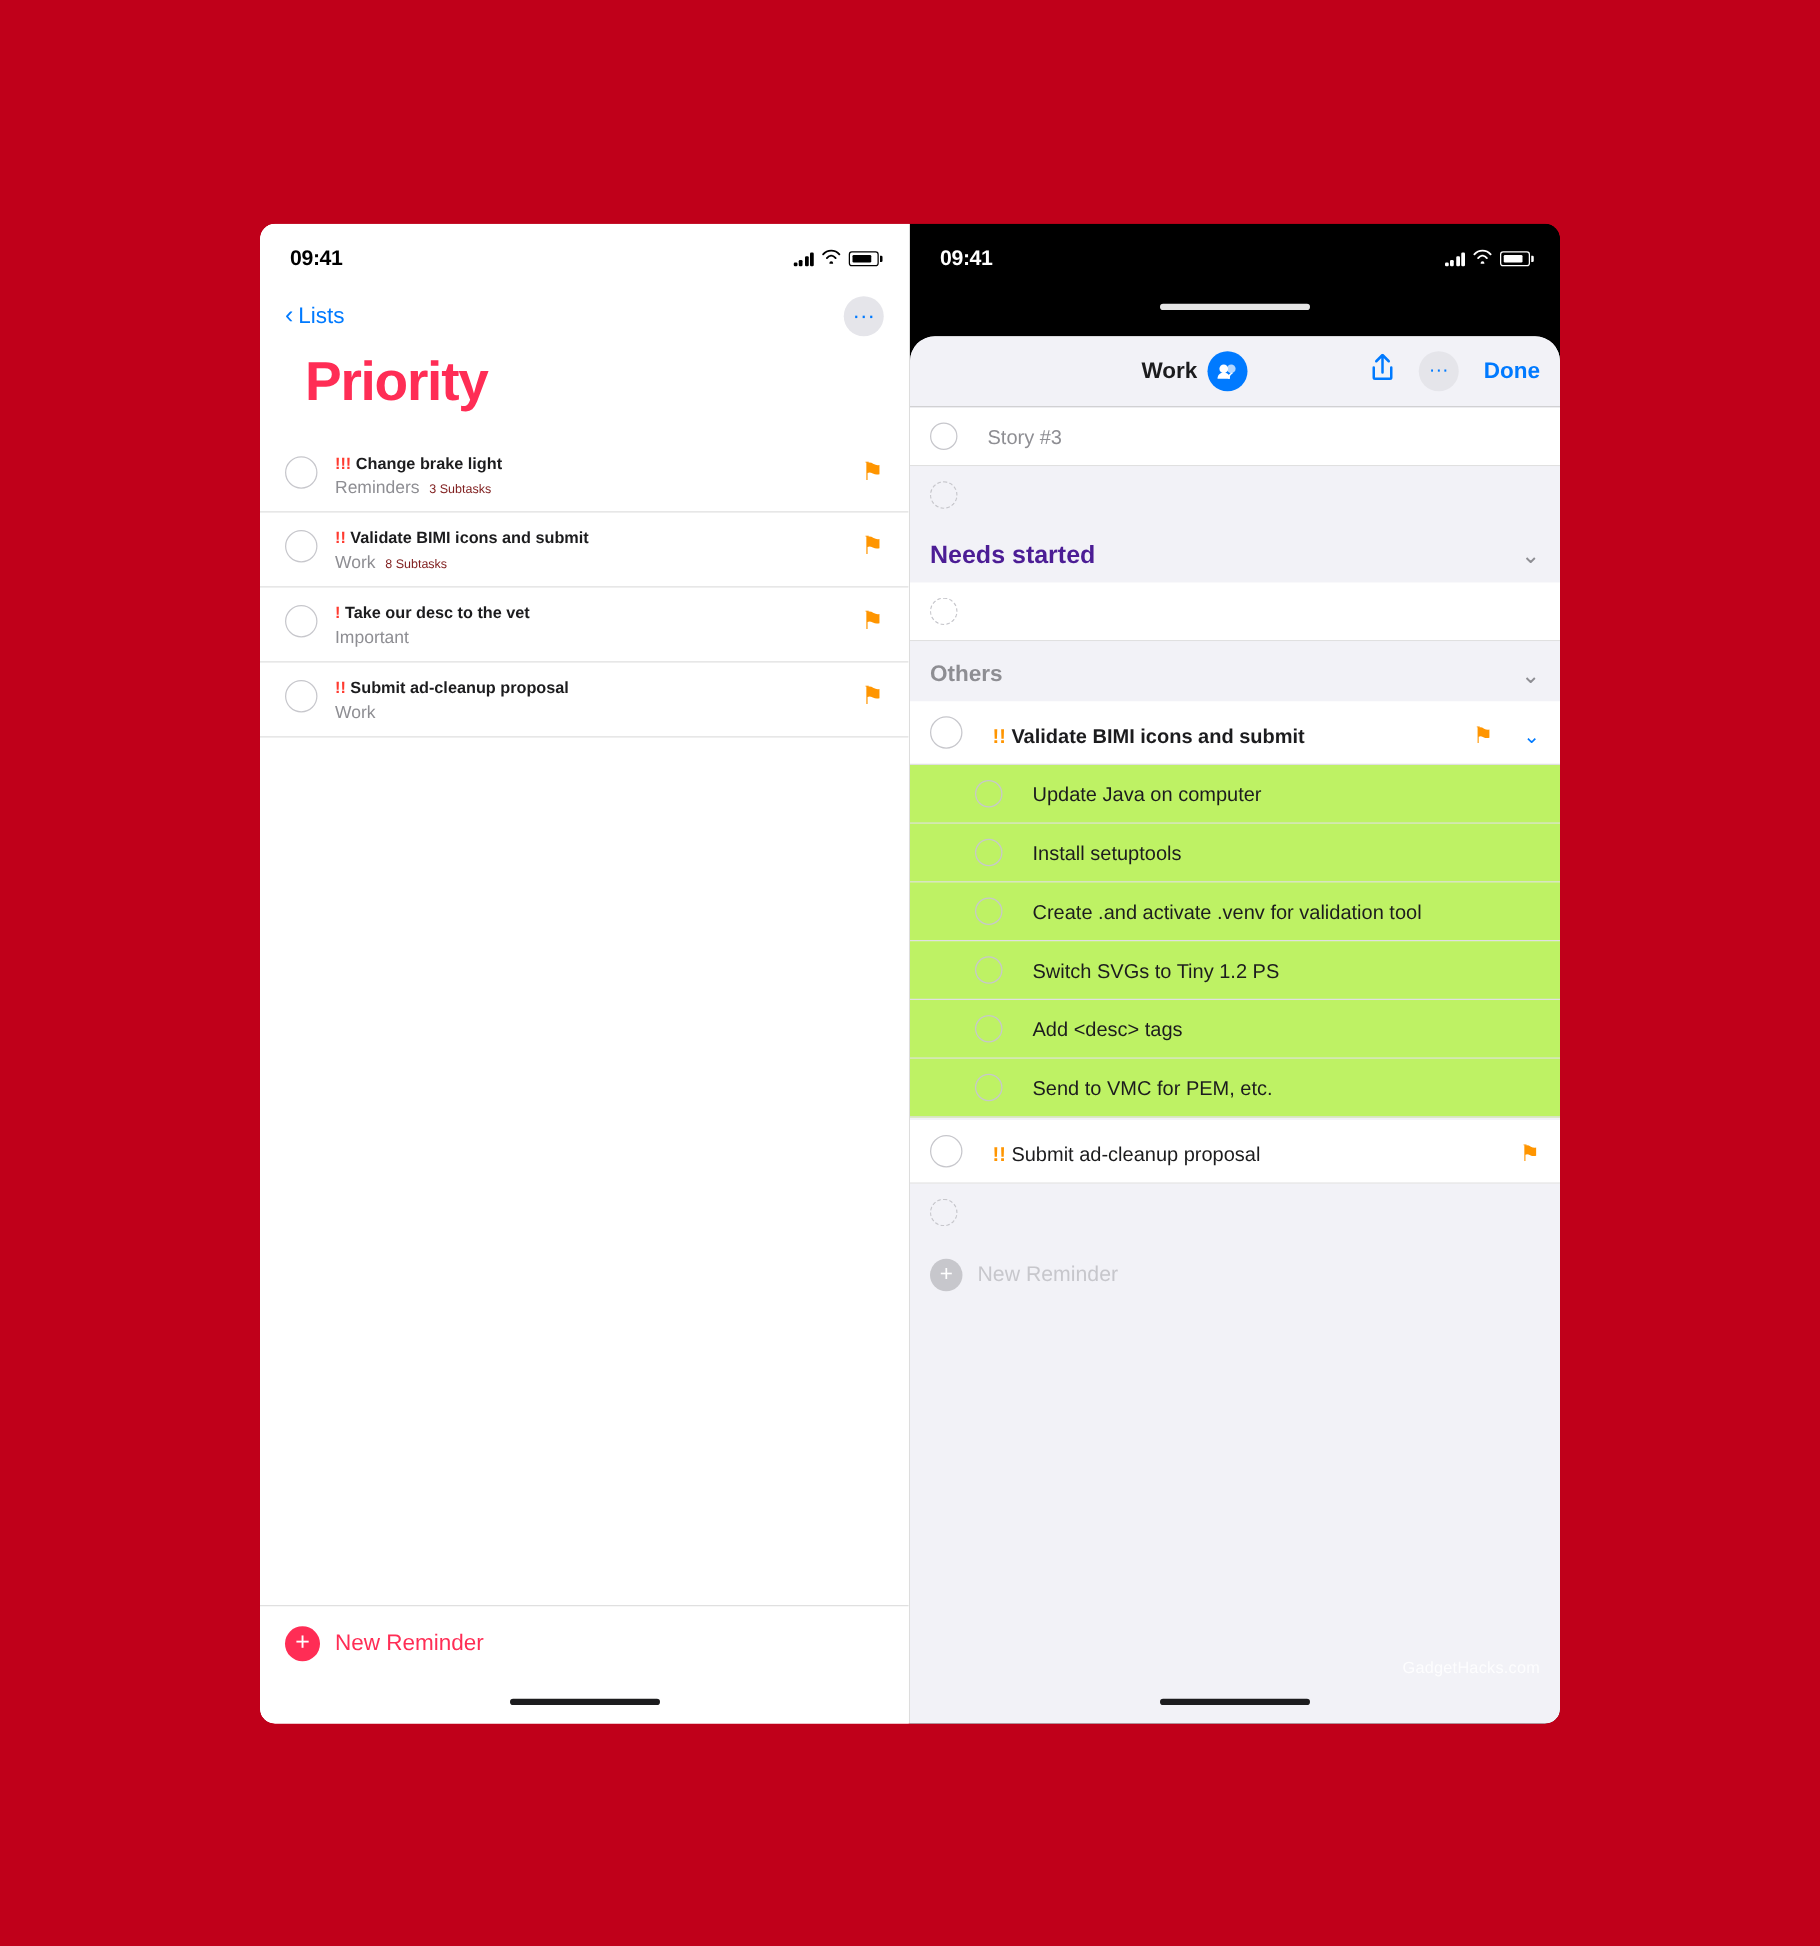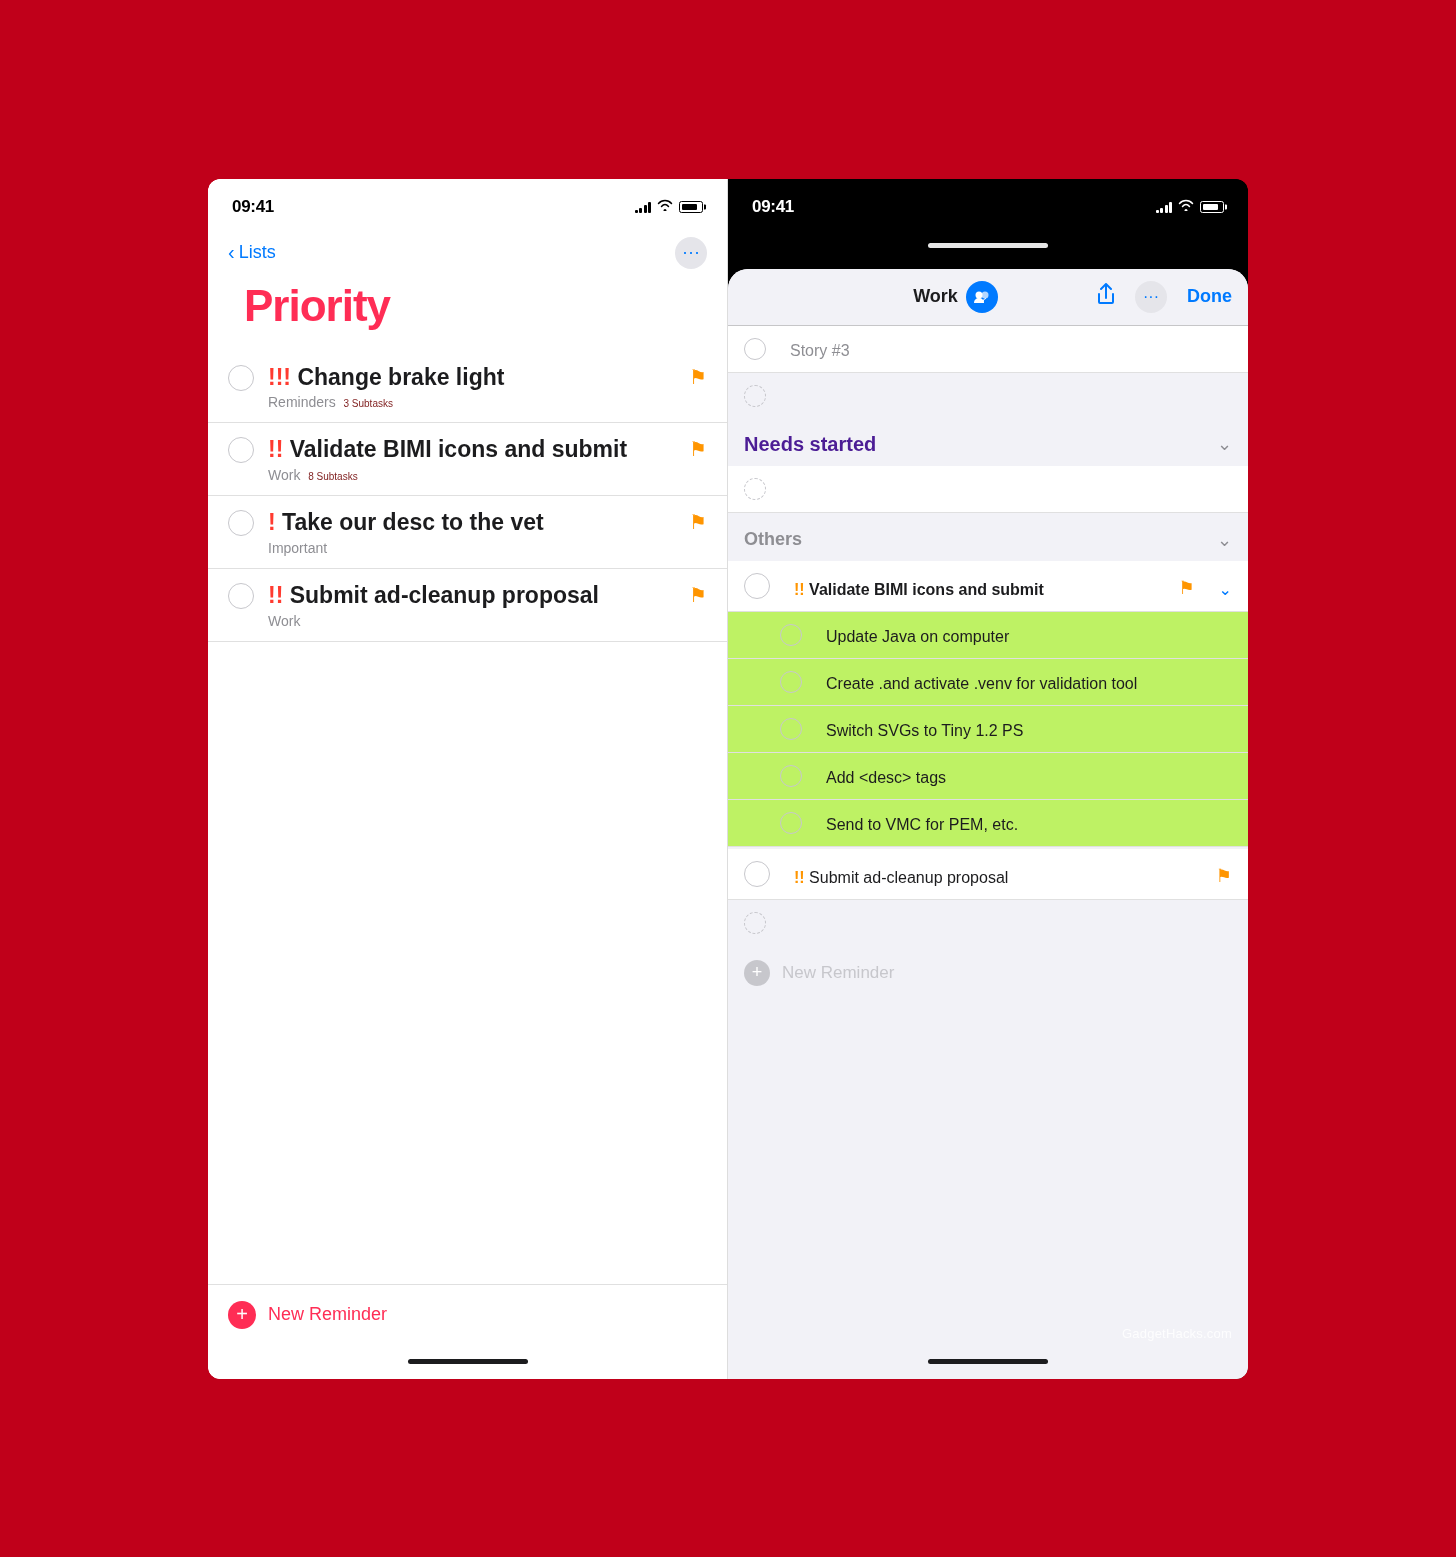--- a/index.html
+++ b/index.html
@@ -175,21 +175,21 @@
       border: 1.5px solid #c7c7cc;
       border-radius: 50%;
       flex-shrink: 0;
       margin-top: 2px;
       cursor: pointer;
     }
     .task-content {
       flex: 1;
     }
     .task-title {
-      font-size: 23px;
+      font-size: 13px;
       color: #1c1c1e;
       line-height: 1.3;
     }
     .task-title .excl {
       color: #ff3b30;
       font-weight: 700;
     }
     .task-title .task-text {
       font-weight: 600;
     }
@@ -657,20 +657,24 @@
           <span class="right-flag">⚑</span>
           <span class="right-task-chevron" style="color:#007aff;">⌄</span>
         </div>
 
         <div class="right-task-item indent">
           <div class="right-circle"></div>
           <span class="right-task-text">Update Java on computer</span>
         </div>
         <div class="right-task-item indent">
           <div class="right-circle"></div>
+          <span class="right-task-text">Install setuptools</span>
+        </div>
+        <div class="right-task-item indent">
+          <div class="right-circle"></div>
           <span class="right-task-text">Create .and activate .venv for validation tool</span>
         </div>
         <div class="right-task-item indent">
           <div class="right-circle"></div>
           <span class="right-task-text">Switch SVGs to Tiny 1.2 PS</span>
         </div>
         <div class="right-task-item indent">
           <div class="right-circle"></div>
           <span class="right-task-text">Add &lt;desc&gt; tags</span>
         </div>

